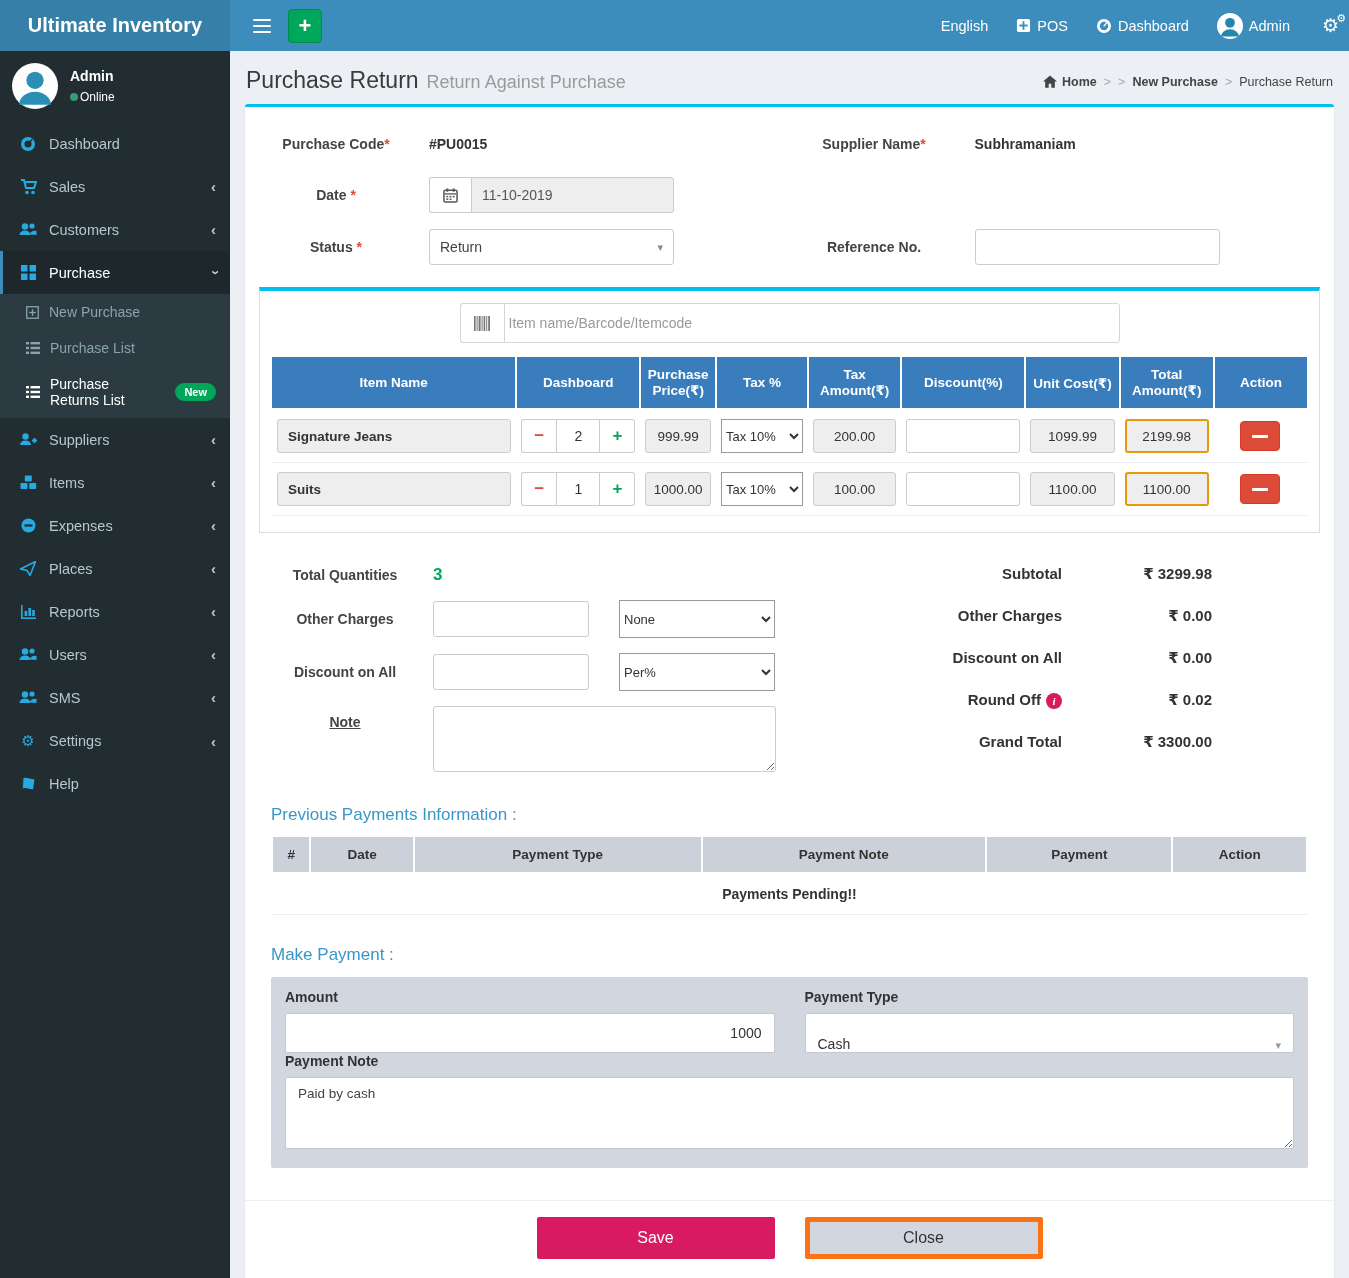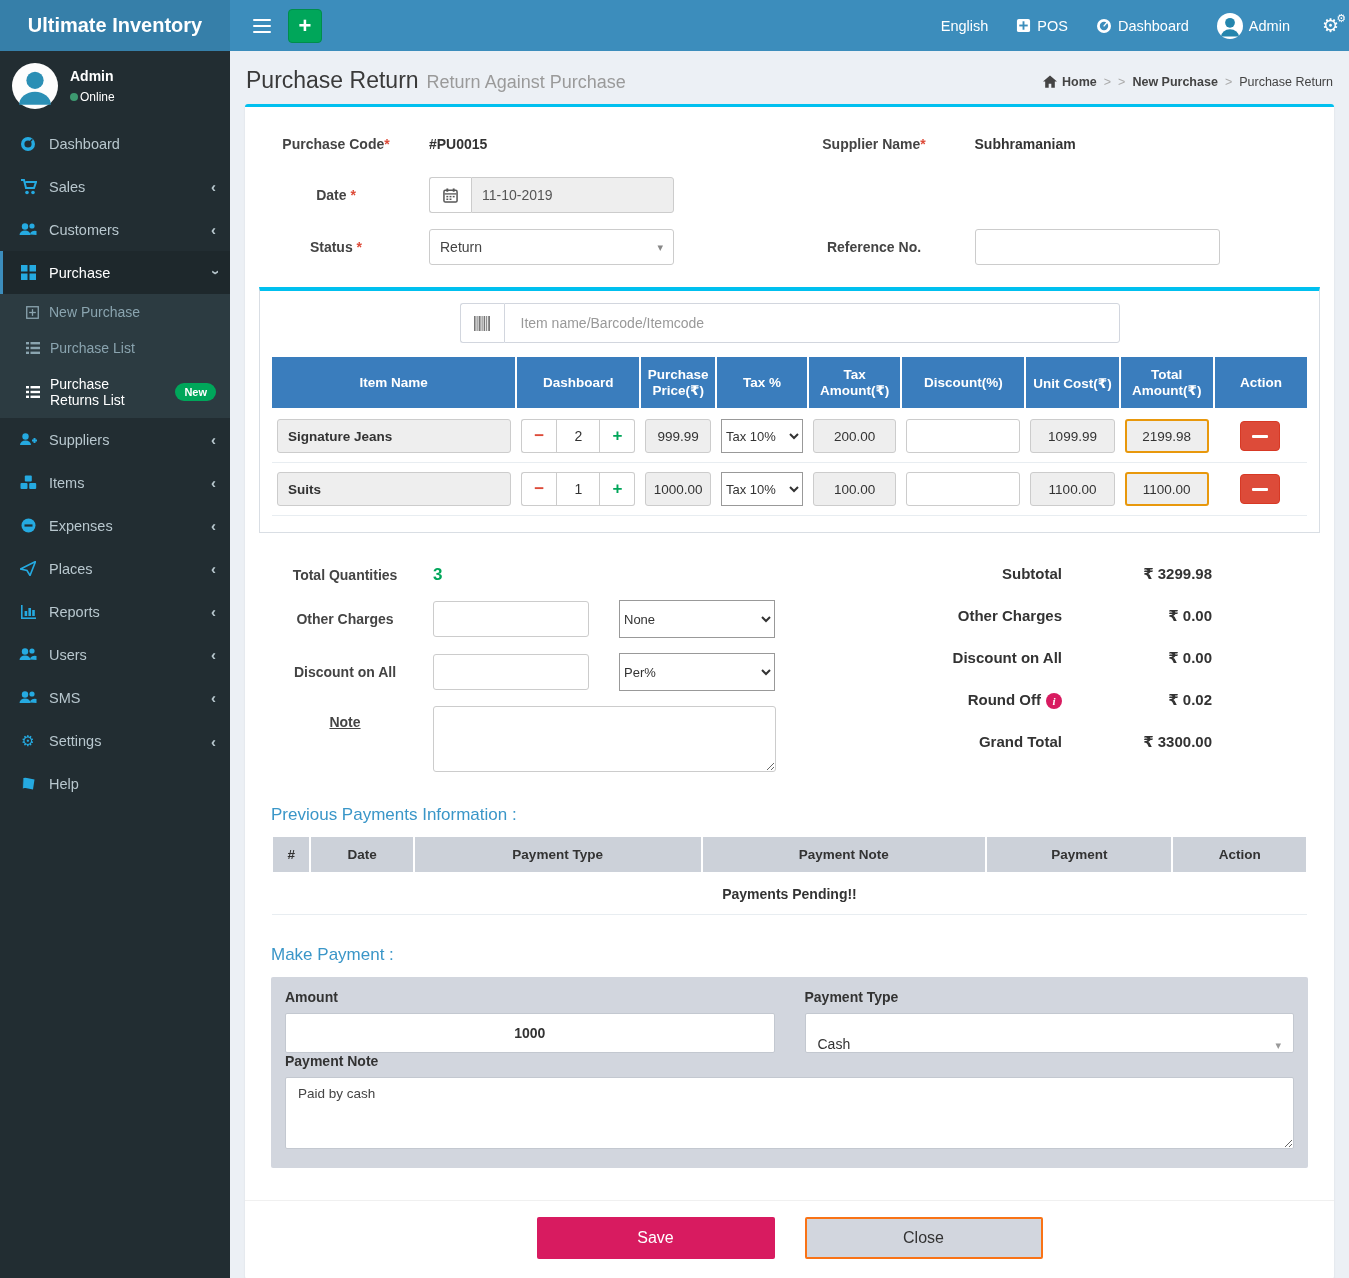--- a/index.html
+++ b/index.html
@@ -77,21 +77,21 @@
   .custom-select { width:245px; height:36px; border:1px solid #ccc; border-radius:3px; background:#fff;
                    display:flex; align-items:center; padding:0 10px; color:#444; cursor:pointer; }
   .custom-select .caret { margin-left:auto; color:#888; font-size:11px; }
 
   
   .items-panel { border:1px solid #d9dee4; border-top:4px solid #00c0ef; margin:6px 0 14px 0; padding:12px 12px 16px 12px; }
   .search-wrap { display:flex; justify-content:center; margin-bottom:14px; }
   .search-group { display:flex; width:660px; }
   .barcode-addon { width:44px; border:1px solid #d2d6de; border-right:none; background:#fff;
                    display:flex; align-items:center; justify-content:center; border-radius:3px 0 0 3px; }
-  .search-input { flex:1; height:40px; border:1px solid #d2d6de; border-radius:0 3px 3px 0; padding:0 16px;
+  .search-input { flex:1; height:40px; border:1px solid #d2d6de; border-radius:0 3px 3px 0; padding:0 4px;
                   font-size:14px; font-family:inherit; color:#0369a1; }
   .search-input::placeholder { color:#999; }
 
   table.items { width:100%; border-collapse:collapse; table-layout:fixed; }
   table.items th { background:#3c80c0; background:#3a7dbd; color:#fff; font-weight:700; font-size:13.5px;
                    padding:10px 4px; border:2px solid #fff; border-top:none; vertical-align:middle; }
   table.items th:first-child { border-left:none; } table.items th:last-child { border-right:none; }
   table.items td { padding:9px 5px; border-bottom:1px solid #e8edf1; vertical-align:middle; text-align:center; }
   .cell-input { width:100%; height:34px; border:1px solid #ccc; border-radius:3px; background:#eee;
                 text-align:center; font-size:13.5px; font-family:inherit; color:#333; }
@@ -135,33 +135,33 @@
   table.pays th { background:#ccd1d9; color:#333; font-weight:700; font-size:13.5px; padding:10px 6px;
                   border:2px solid #fff; vertical-align:middle; }
   table.pays td { padding:12px; border-bottom:1px solid #e8edf1; text-align:center; font-weight:700; color:#333; }
 
   .make-pay-panel { margin:2px 12px 0 12px; background:#d2d6de; border-radius:2px; padding:12px 14px 16px 14px; }
   .mp-row { display:flex; gap:30px; }
   .mp-col { flex:1; }
   .mp-label { font-weight:700; color:#333; margin-bottom:8px; margin-top:0; }
   .mp-input { width:100%; height:40px; border:1px solid #c3c8d0; border-radius:2px; font-family:inherit;
               font-size:14px; padding:0 12px; color:#333; }
-  .mp-input.amount { text-align:center;font-weight:bold; }
+  .mp-input.amount { text-align:right; }
   .mp-select { width:100%; height:40px; background:#fff; border:1px solid #c3c8d0; border-radius:2px;
                display:flex; align-items:flex-end; padding:0 12px; color:#333; }
   .mp-select .caret { margin-left:auto; color:#999; font-size:11px; }
   .mp-note { width:100%; height:72px; border:1px solid #c3c8d0; border-radius:2px; font-family:inherit;
              font-size:13.5px; padding:8px 12px; resize:both; color:#444; }
 
   
   .card-footer { border-top:1px solid #f0f0f0; margin-top:22px; padding:16px 0 20px 0;
                  display:flex; justify-content:center; gap:30px; }
   .btn-save { width:238px; height:42px; background:#d81b60; color:#fff; border:none; border-radius:2px;
               font-size:16px; font-family:inherit; cursor:pointer; }
-  .btn-close { width:238px; height:42px; background:#d2d6de; color:#333; border:2px solid #f97316;
+  .btn-close { width:238px; height:42px; background:#d2d6de; color:#333; border:5px solid #f97316;
                border-radius:2px; font-size:16px; font-family:inherit; cursor:pointer; }
 
   svg { display:block; }
 </style>
 </head>
 <body>
 
 <div class="topnav">
   <div class="brand">Ultimate Inventory</div>
   <div class="nav-rest">

